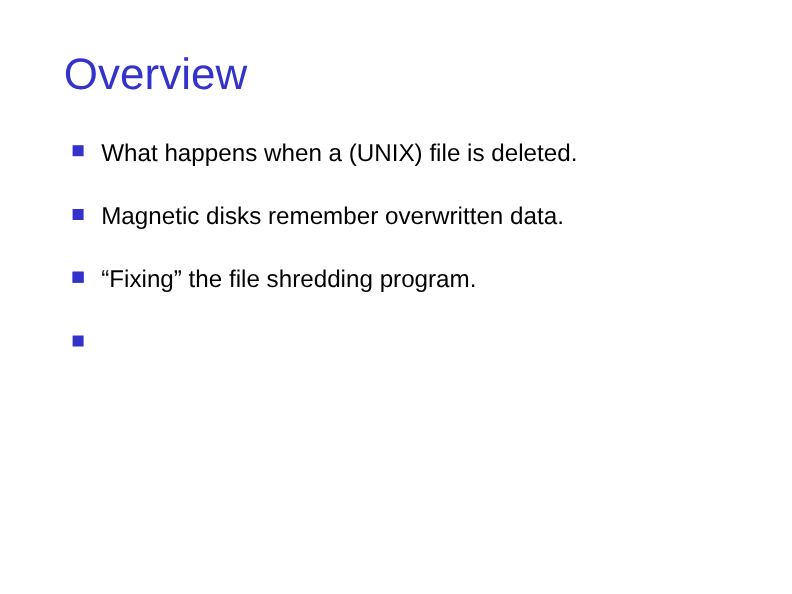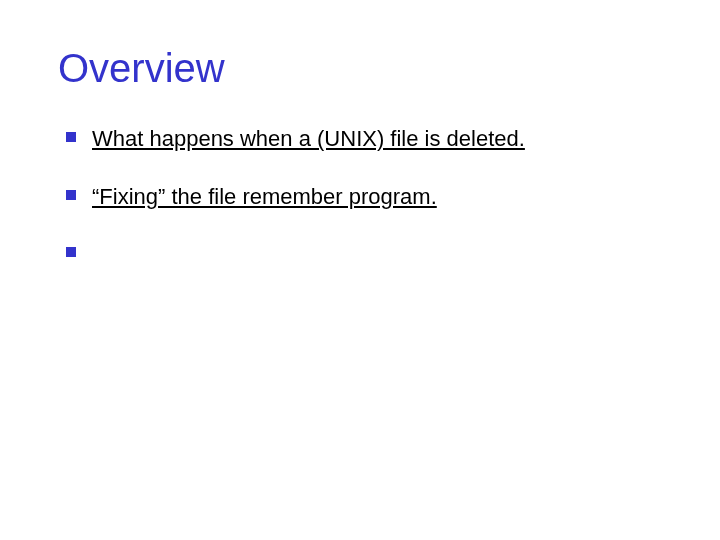--- a/index.html
+++ b/index.html
@@ -22,21 +22,20 @@
     font-size: 40px;
     color: #3333cc;
     font-weight: 400;
     margin: 0 0 34px 0;
     letter-spacing: 0px;
   }
   ul.bullets {
     list-style: none;
     margin: 0;
     padding: 0;
-    text-decoration: underline;
   }
   ul.bullets li {
     position: relative;
     padding-left: 34px;
     font-size: 22px;
     line-height: 1.25;
     margin: 0 0 30px 0;
     color: #000000;
   }
   ul.bullets li .sq {
@@ -53,22 +52,26 @@
 
 <div class="slide">
   <h1 class="title">Overview</h1>
   <ul class="bullets">
     <li>
       <span class="sq"></span>
       <span>What happens when a (UNIX) file is deleted.</span>
     </li>
     <li>
       <span class="sq"></span>
+      <span>Magnetic disks remember overwritten data.</span>
     </li>
     <li>
       <span class="sq"></span>
-      <span>“Fixing” the file remember program.</span>
+    </li>
+    <li>
+      <span class="sq"></span>
+      <span>“Fixing” the file shredding program.</span>
     </li>
     <li>
       <span class="sq"></span>
     </li>
   </ul>
 </div>
 
 </body></html>

